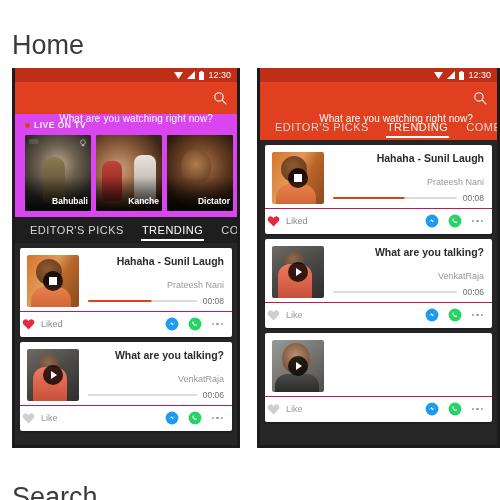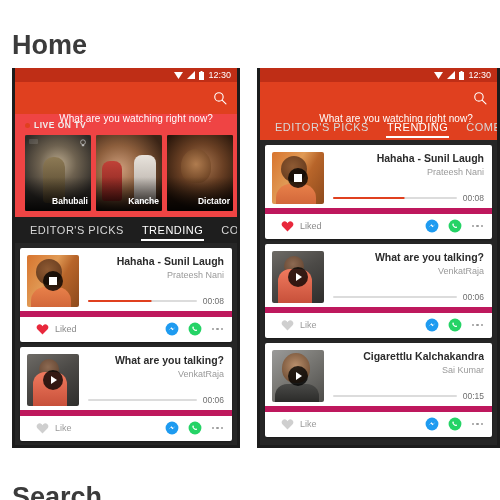--- a/index.html
+++ b/index.html
@@ -9,21 +9,21 @@
     font-family:"Liberation Sans", sans-serif;
     -webkit-font-smoothing:antialiased;
   }
   .page{position:relative;width:500px;height:500px;}
 
   
   .section-title{
     position:absolute;
     font-size:27px;
     color:#3b3b3b;
-    font-weight:700;
+    font-weight:400;
     letter-spacing:0px;
   }
   #home-title{left:12px;top:30px;}
   #search-title{left:12px;top:482px;color:#3b3b3b;font-size:27px;}
 
   
   .phone{
     position:absolute;
     background:#1c1c1c;
     overflow:hidden;
@@ -52,21 +52,21 @@
     height:32px;
     display:flex;align-items:center;
     padding:0 10px 0 12px;
   }
   .appbar .hint{
     flex:1;color:#ffffff;font-size:10px;letter-spacing:.1px;white-space:nowrap;margin-top:40px;
   }
   .search-ico{width:14px;height:14px;flex:0 0 auto;}
 
   
-  .live-block{background:#ef4444;padding:6px 0 6px 0;}
+  .live-block{background:#d946ef;padding:6px 0 6px 0;}
   .live-head{
     display:flex;align-items:center;gap:4px;
     padding:0 0 5px 10px;
   }
   .live-dot{width:5px;height:5px;border-radius:50%;background:#e0401f;display:block;}
   .live-label{
     color:#efefef;font-size:8.5px;letter-spacing:.5px;font-weight:700;
   }
   .poster-row{display:flex;gap:5px;padding-left:10px;overflow:hidden;}
   .poster{
@@ -147,32 +147,32 @@
   .play .tri{
     width:0;height:0;border-left:6px solid #fff;border-top:4px solid transparent;
     border-bottom:4px solid transparent;margin-left:2px;
   }
   .play .sq{width:8px;height:8px;background:#fff;}
   .meta{flex:1;min-width:0;padding-left:9px;display:flex;flex-direction:column;}
   .vtitle{
     font-size:10.5px;color:#2b2b2b;font-weight:700;white-space:nowrap;overflow:hidden;
     text-overflow:ellipsis;line-height:13px;
   }
-  .vauthor{font-size:9px;color:#9a9a9a;margin-top:2px;line-height:11px;}
+  .vauthor{font-size:9px;color:#9a9a9a;margin-top:12px;line-height:11px;}
   .progress-row{display:flex;align-items:center;gap:6px;margin-top:auto;padding-bottom:1px;}
   .bar{flex:1;height:2.5px;background:#dcdcdc;border-radius:2px;position:relative;overflow:hidden;}
   .bar .fill{position:absolute;left:0;top:0;bottom:0;background:#e0401f;}
   .bar .knob{
     position:absolute;top:50%;transform:translate(-50%,-50%);
     width:5px;height:5px;border-radius:50%;background:#e0401f;
   }
   .dur{font-size:8.5px;color:#6e6e6e;flex:0 0 auto;}
   .card-bottom{
-    display:flex;align-items:center;border-top:6px solid #be185d;
-    padding:5px 9px 6px 16px;
+    display:flex;align-items:center;border-top:1px solid #be185d;
+    padding:5px 9px 6px 2px;
   }
   .like{display:flex;align-items:center;gap:6px;}
   .like-label{font-size:9px;color:#9a9a9a;}
   .like.liked .like-label{color:#8a8a8a;}
   .heart{width:13px;height:12px;display:block;}
   .share{margin-left:auto;display:flex;align-items:center;gap:9px;}
   .share-ico{width:14px;height:14px;display:block;}
   .dots{display:flex;gap:2px;align-items:center;padding-left:1px;}
   .dots i{width:2.5px;height:2.5px;border-radius:50%;background:#9a9a9a;display:block;}
 
@@ -501,30 +501,20 @@
         </div>
 
         <div class="card">
           <div class="card-top">
             <div class="thumb">
               <div class="art art-sai"></div>
               <div class="play">
                   <span class="tri"></span>
                 </div>
             </div>
-            <div class="meta">
-              <div class="vtitle">Cigarettlu Kalchakandra</div>
-              <div class="vauthor">Sai Kumar</div>
-              <div class="progress-row">
-                <div class="bar">
-                  <div class="fill" style="width:0%"></div>
-                </div>
-                <span class="dur">00:15</span>
-              </div>
-            </div>
           </div>
           <div class="card-bottom">
             <div class="like">
               <svg class="heart" viewBox="0 0 24 22">
                 <path d="M12 21 2.5 11.5a5.6 5.6 0 1 1 9.5-5.6 5.6 5.6 0 1 1 9.5 5.6Z" fill="#cfcfcf"></path>
               </svg>
               <span class="like-label">Like</span>
             </div>
             <div class="share">
               <svg class="share-ico" viewBox="0 0 24 24">

